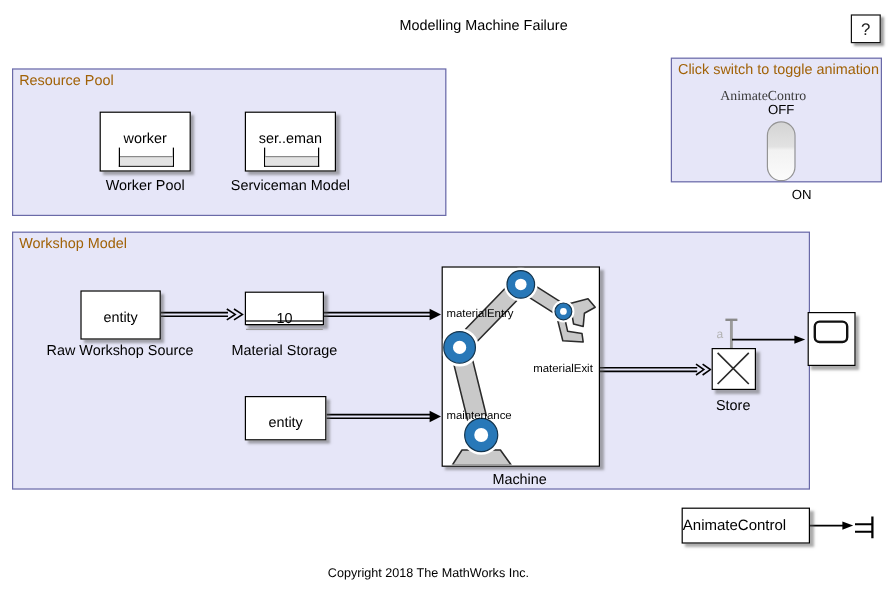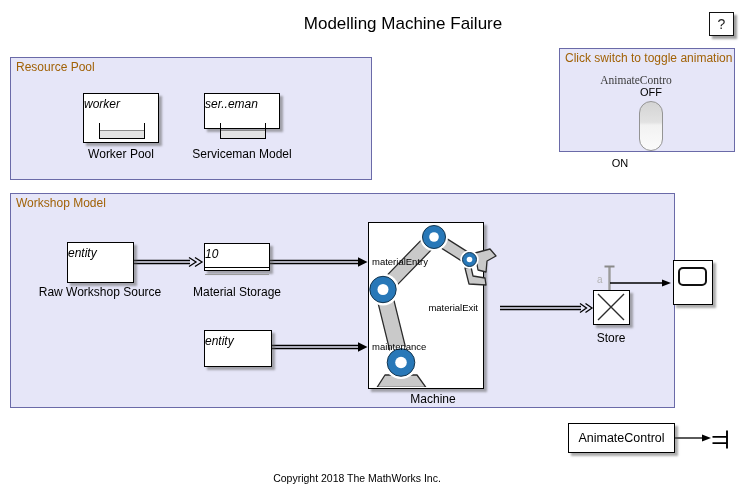--- a/index.html
+++ b/index.html
@@ -1,31 +1,31 @@
 <!DOCTYPE html>
 <html><head>
 <meta charset="utf-8">
 <style>
   html,body{margin:0;padding:0;background:#fff;}
   .canvas{position:relative;width:746px;height:497px;background:#fff;overflow:hidden;
           font-family:"Liberation Sans",sans-serif;color:#000;}
   .title{position:absolute;top:14px;left:403px;transform:translateX(-50%);
-         font-size:17px;white-space:nowrap;}
+         font-size:12px;white-space:nowrap;}
   .help{position:absolute;left:709px;top:12px;width:25px;height:24px;background:#fff;
         border:1.6px solid #111;box-shadow:2.5px 2.5px 2px rgba(80,80,80,.55);
         font-size:14px;color:#222;display:flex;align-items:center;justify-content:center;
         box-sizing:border-box;padding:0;font-family:"Liberation Sans",sans-serif;}
   .region{position:absolute;background:#E6E6F8;border:1px solid #6A6AA8;box-sizing:border-box;z-index:1;}
   .region-label{font-size:12px;color:#a16207;padding:2px 0 0 5px;white-space:nowrap;}
   svg.overlay{position:absolute;left:0;top:0;z-index:2;pointer-events:none;}
   .el{stroke:#000;stroke-width:1.3;fill:none;}
   .af{fill:#000;stroke:none;}
   .blk{position:absolute;background:#fff;border:1.4px solid #000;box-sizing:border-box;
        box-shadow:3px 3px 2px rgba(90,90,90,.5);z-index:3;}
-  .blk-text{font-size:12px;text-align:left;margin-top:3px;white-space:nowrap;font-style:italic;}
+  .blk-text{font-size:12px;text-align:center;margin-top:14px;white-space:nowrap;}
   .lbl{position:absolute;font-size:12px;text-align:right;transform:translateX(-50%);
        white-space:nowrap;z-index:3;}
   .tray{position:absolute;left:15px;top:29px;width:46px;height:16px;
         border-left:1.3px solid #000;border-right:1.3px solid #000;border-bottom:1.3px solid #000;
         box-sizing:border-box;}
   .tray-fill{position:absolute;left:0;right:0;bottom:0;height:7px;background:#e3e3e3;
              border-top:1.2px solid #8a8a8a;}
   .qline{position:absolute;left:0;right:0;height:0;}
   .machine-svg{position:absolute;left:0;top:0;}
   .port-label{position:absolute;font-size:9.5px;white-space:nowrap;z-index:4;}
@@ -94,54 +94,54 @@
   </svg>
 
   <div class="blk" style="left:83px;top:93px;width:76px;height:50px">
     <div class="blk-text">worker</div>
     <div class="tray">
       <div class="tray-fill"></div>
     </div>
   </div>
   <div class="lbl" style="left:121px;top:147px">Worker Pool</div>
 
-  <div class="blk" style="left:204px;top:93px;width:76px;height:36px">
+  <div class="blk" style="left:204px;top:93px;width:76px;height:50px">
     <div class="blk-text">ser..eman</div>
     <div class="tray">
       <div class="tray-fill"></div>
     </div>
   </div>
   <div class="lbl" style="left:242px;top:147px">Serviceman Model</div>
 
   <div class="anim-txt" style="left:636px;top:74px;transform:translateX(-50%);
        font-family:'Liberation Serif',serif;font-size:11.5px;color:#3a3a3a">AnimateContro</div>
   <div class="anim-txt" style="left:651px;top:86px;transform:translateX(-50%);font-size:11px">OFF</div>
   <div class="switch"></div>
-  <div class="anim-txt" style="left:620px;top:157px;transform:translateX(-50%);font-size:11px">ON</div>
+  <div class="anim-txt" style="left:668px;top:157px;transform:translateX(-50%);font-size:11px">ON</div>
 
   <div class="blk" style="left:67px;top:242px;width:67px;height:41px">
     <div class="blk-text">entity</div>
   </div>
   <div class="lbl" style="left:100px;top:285px">Raw Workshop Source</div>
 
   <div class="blk" style="left:204px;top:243px;width:66px;height:28px">
     <div class="blk-text">10</div>
     <div>
       <div class="qline" style="top:23px;border-top:1.3px solid #000"></div>
       <div class="qline" style="top:26px;border-top:1.3px solid #000"></div>
       <div class="qline" style="top:29.5px;border-top:1.3px solid #9a9a9a"></div>
     </div>
   </div>
   <div class="lbl" style="left:237px;top:285px">Material Storage</div>
 
   <div class="blk" style="left:204px;top:330px;width:68px;height:37px">
     <div class="blk-text">entity</div>
   </div>
 
-  <div class="blk" style="left:368px;top:222px;width:116px;height:167px">
+  <div class="blk" style="left:368px;top:222px;width:132px;height:167px">
     <svg class="machine-svg" width="129" height="164" viewBox="0 0 129 164">
       <g fill="#C9C9C9" stroke="#2b2b2b" stroke-width="1.3" stroke-linejoin="round">
         <polygon points="62.1,18.6 97.6,41.1 103.4,31.9 67.9,9.4"></polygon>
         <polygon points="9,61.6 60,9.1 70,18.9 19,71.4"></polygon>
         <polygon points="6.2,68.4 24.2,141.4 39.8,137.6 21.8,64.6"></polygon>
         <path d="M106,30 L121,26 L127,33 L118,38 L117,49 L109,47 Z"></path>
         <path d="M96,45 L100,61 L117,62 L116,55 L104,53 L102,44 Z"></path>
         <polygon points="16,152 48,152 57,164.5 8,164.5"></polygon>
       </g>
       <g>
@@ -171,19 +171,19 @@
       <path d="M4 3 L30 29 M30 3 L4 29" stroke="#2b2b2b" stroke-width="1.4" fill="none"></path>
     </svg>
   </div>
   <div class="lbl" style="left:611px;top:331px">Store</div>
 
   <div class="blk" style="left:673px;top:260px;width:40px;height:45px">
     <div class="scope-screen"></div>
   </div>
 
   <div class="blk" style="left:568px;top:423px;width:107px;height:30px;
-       display:flex;align-items:center;justify-content:center">
+       display:flex;align-items:center;justify-content:flex-start">
     <div style="font-size:12.5px">AnimateControl</div>
   </div>
 
   <div class="copyright">Copyright 2018 The MathWorks Inc.</div>
 
 </div>
 
 </body></html>

